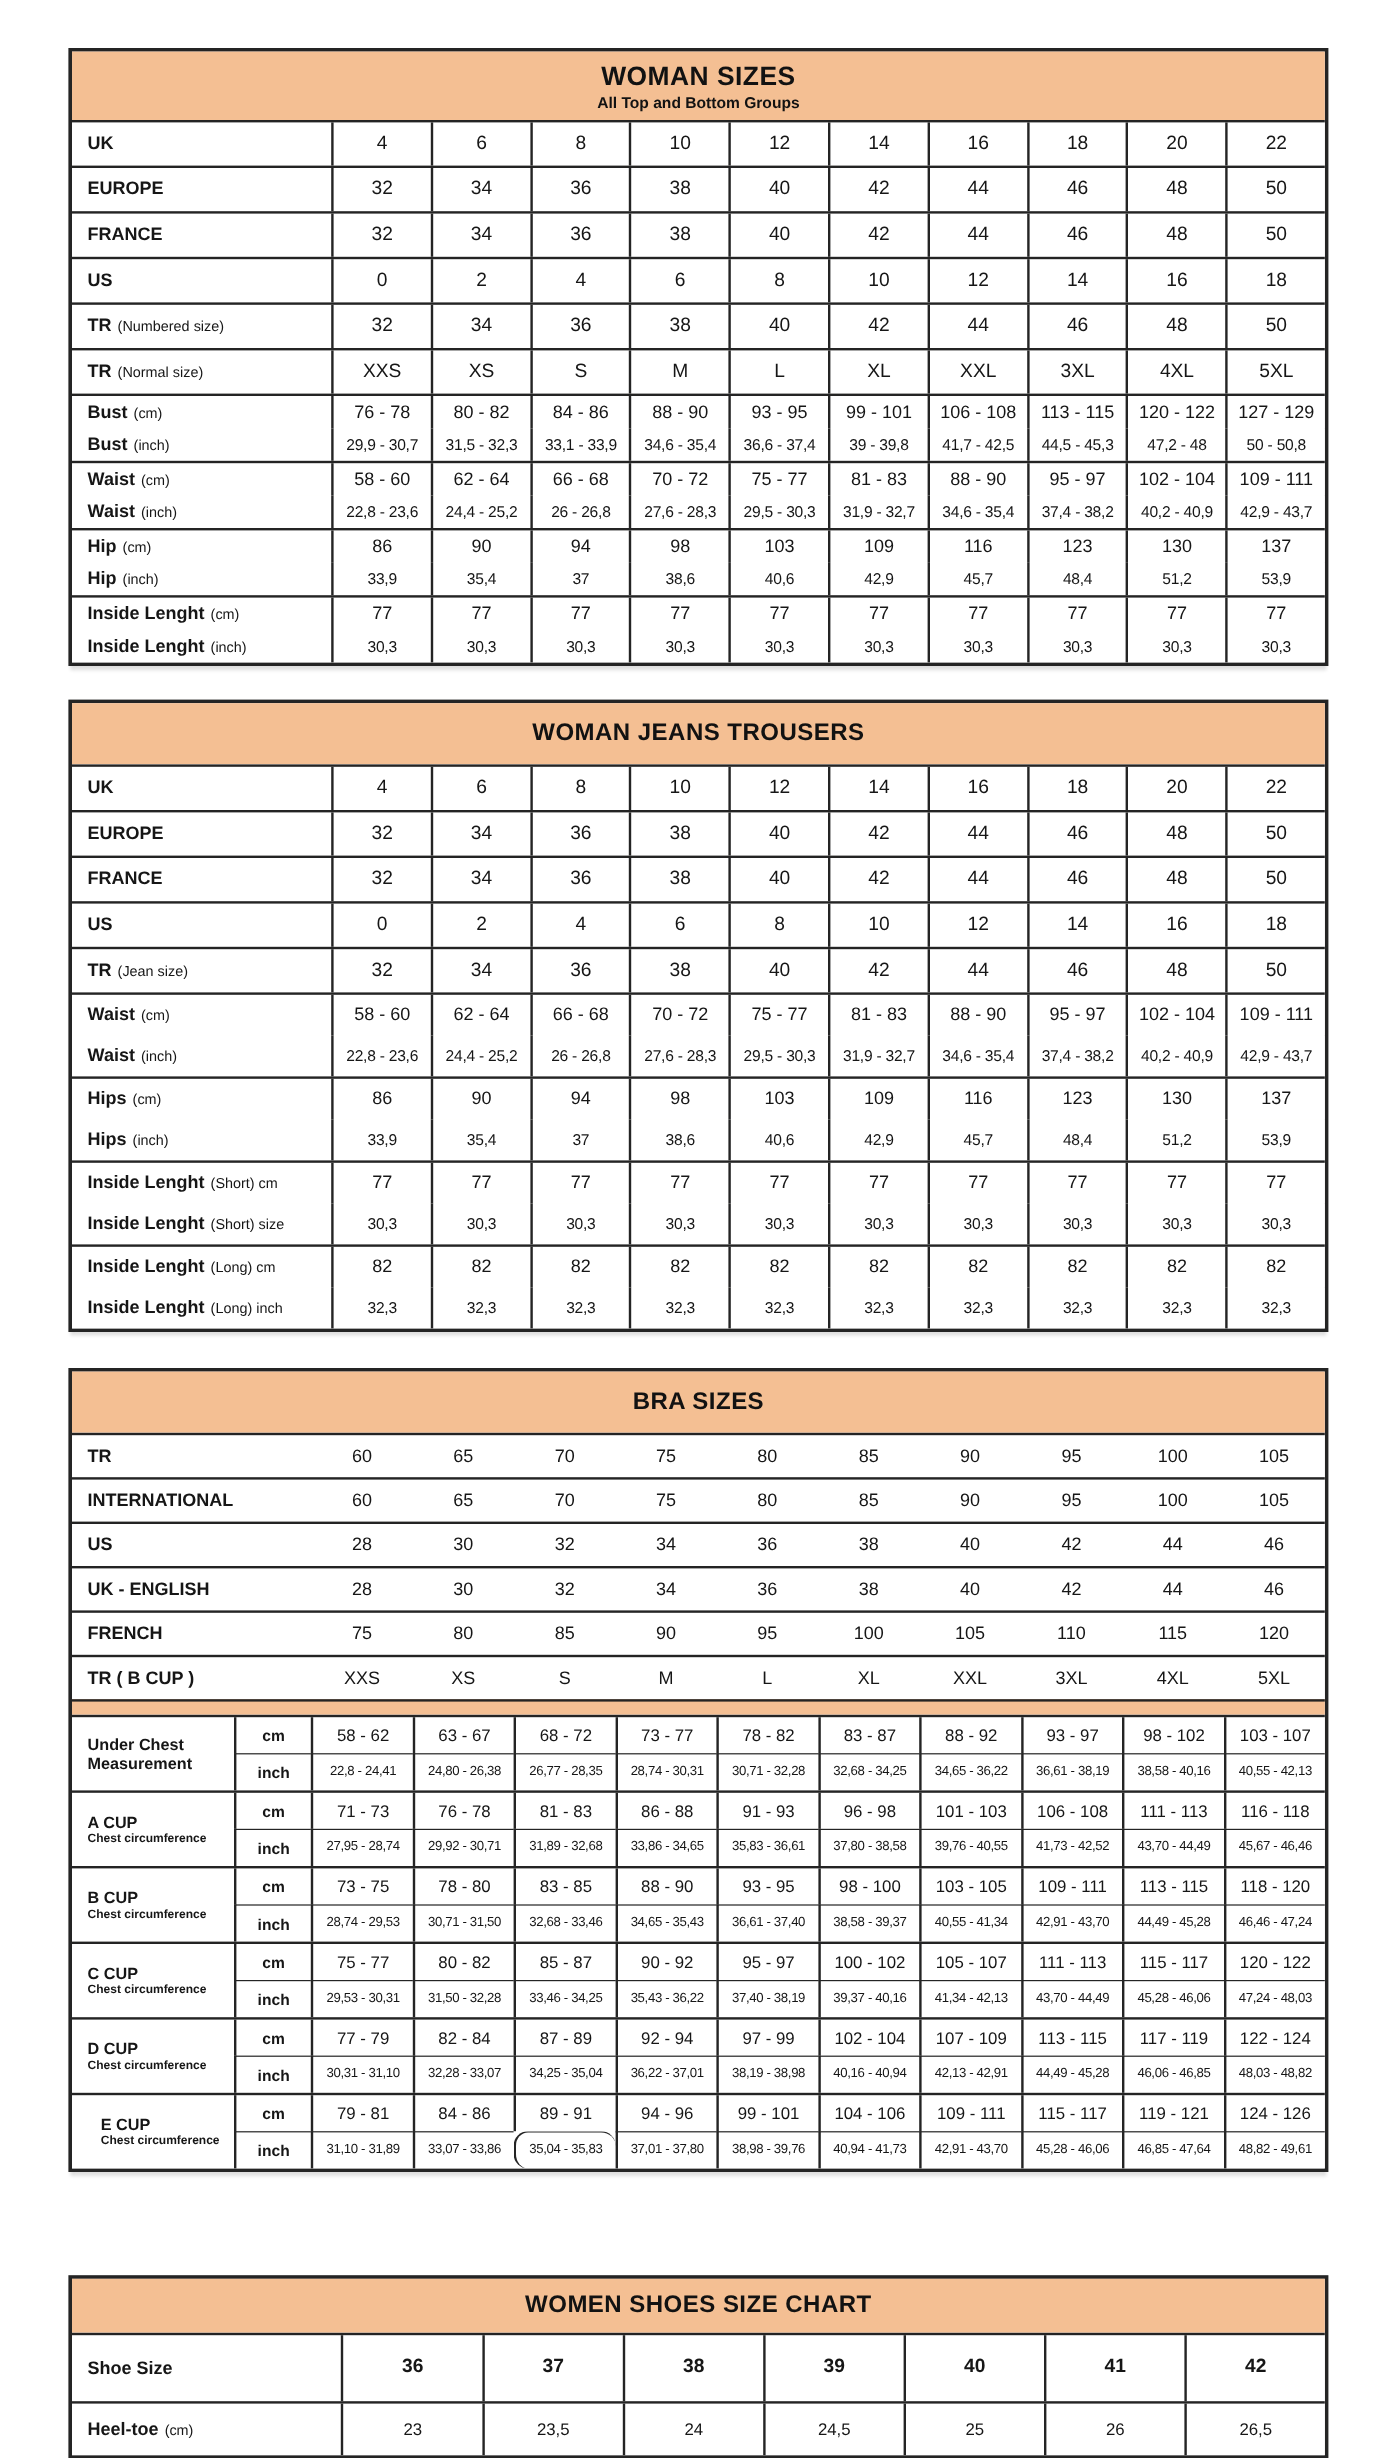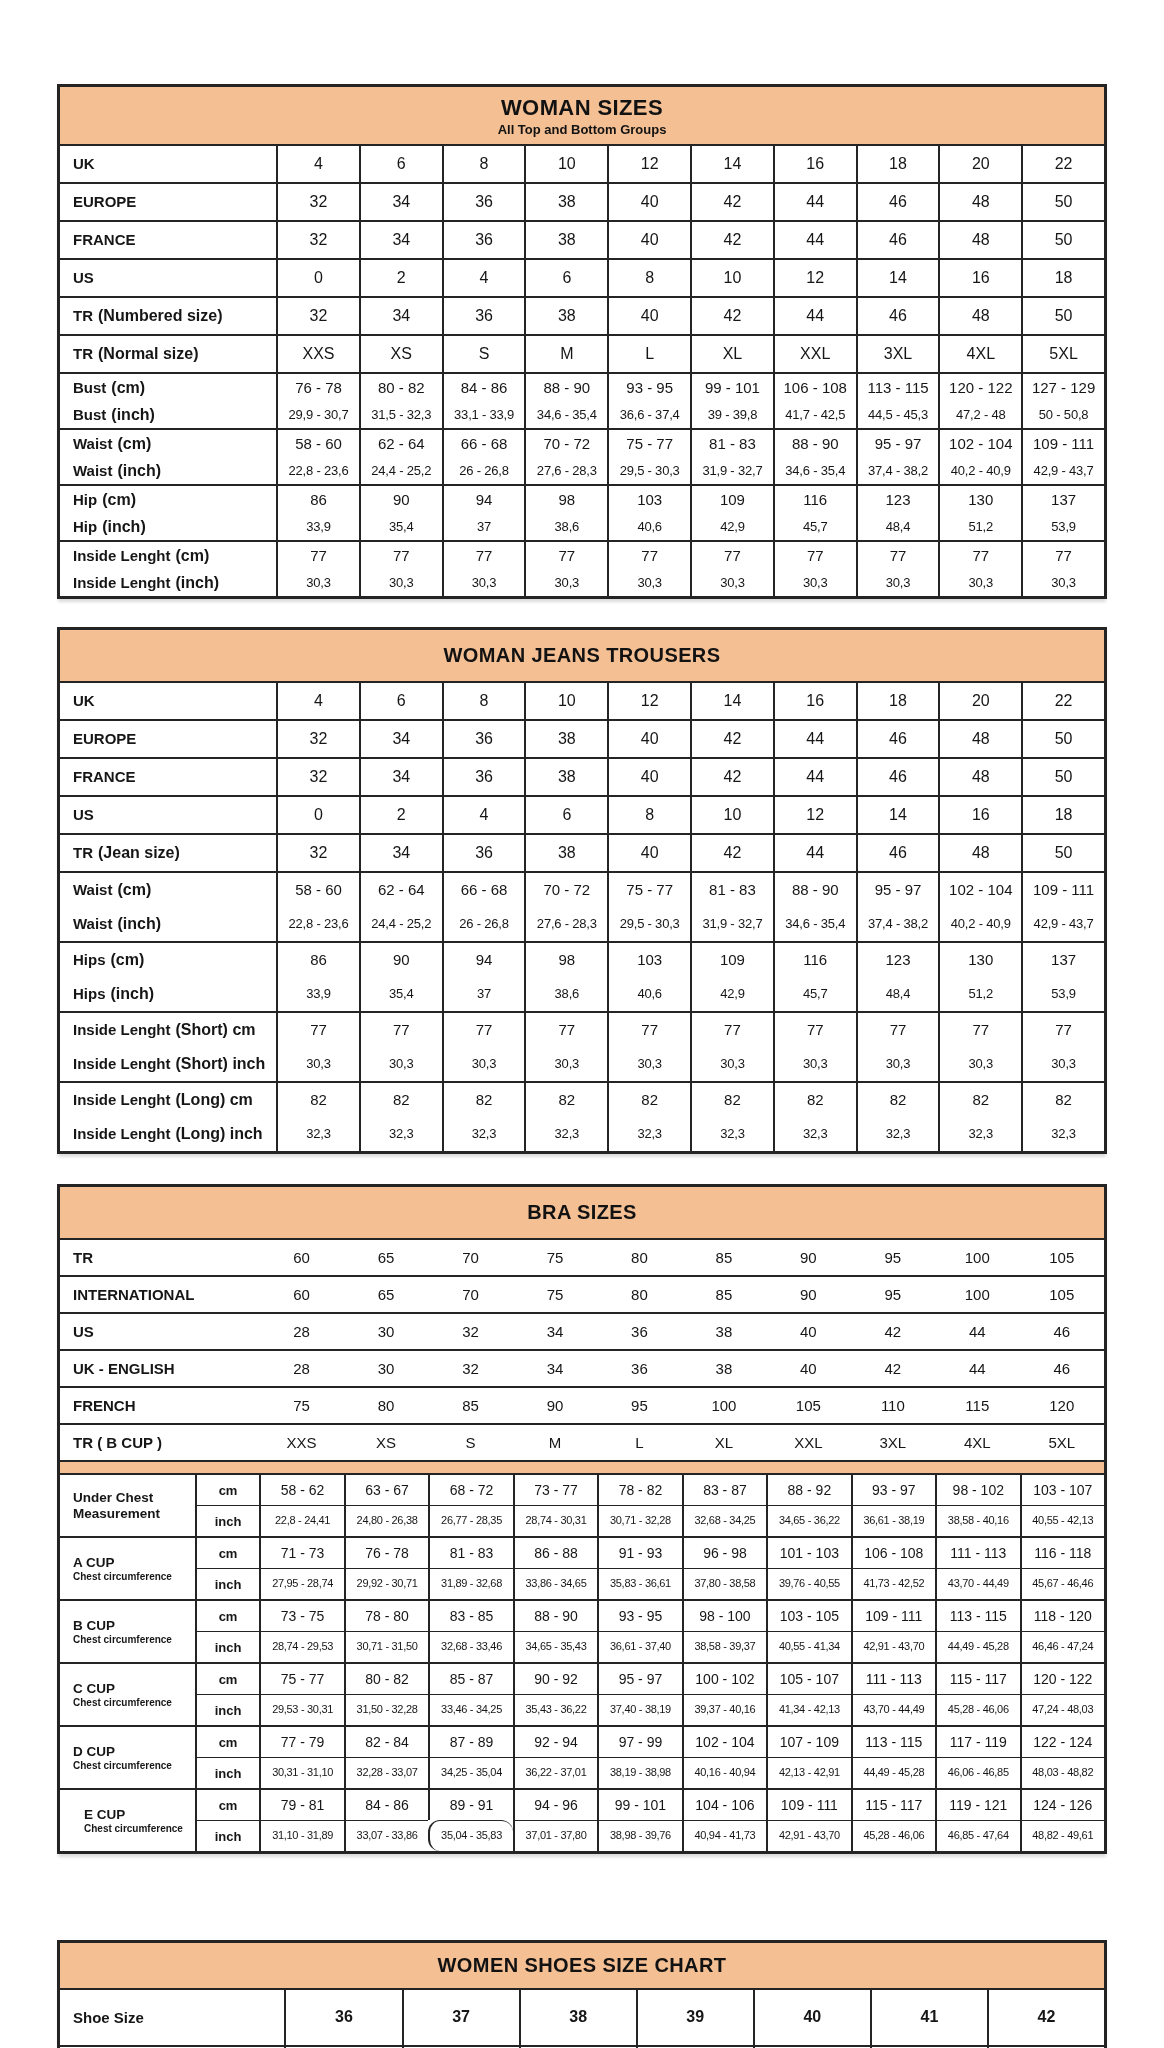--- a/index.html
+++ b/index.html
@@ -7,21 +7,21 @@
   body {
     width:1164px; min-height:2048px; background:#ffffff;
     font-family:"Liberation Sans", sans-serif; color:#161616;
   }
   .page { width:1164px; padding-bottom:40px; }
   .tbl {
     width:1050px; margin:0 auto; background:#fffefd;
     border:3px solid #242424;
     box-shadow:0 4px 3px -1px rgba(0,0,0,.14);
   }
-  .tbl1 { margin-top:84px; }
+  .tbl1 { margin-top:40px; }
   .tbl2 { margin-top:28px; }
   .tbl3 { margin-top:30px; }
   .tbl4 { margin-top:86px; }
 
   .thead { background:var(--accent,#f4bf93); text-align:center; padding:8px 0 7px; }
   .ttitle { font-size:22px; font-weight:bold; letter-spacing:.4px; color:#121212; }
   .tsub   { font-size:13px; font-weight:bold; margin-top:1px; color:#121212; }
   .tbl2 .thead, .tbl3 .thead { padding:14px 0; }
   .tbl4 .thead { padding:11px 0; }
   .tbl2 .ttitle, .tbl3 .ttitle, .tbl4 .ttitle { font-size:20px; }
@@ -36,21 +36,21 @@
   .cell.lbl {
     border-left:0; justify-content:flex-start; text-align:left;
     padding-left:13px; padding-right:4px; flex-wrap:wrap; column-gap:5px;
     align-content:center;
   }
   .open .cell { border-left:0; }
   .thin-top { border-top:1.5px solid #242424; }
   .band { height:13px; background:var(--accent,#f4bf93); border-top:2px solid #242424; }
 
   .lbl-main { font-weight:bold; font-size:15px; line-height:1.15; }
-  .lbl-note { font-weight:bold; font-size:16px; }
+  .lbl-note { font-weight:normal; font-size:12px; }
   .lbl-note.block { flex-basis:100%; font-weight:bold; font-size:10px; margin-top:1px; }
   .val  { font-size:16px; line-height:1.05; }
   .cmv  { font-size:15px; }
   .inchv{ font-size:13px; letter-spacing:-.2px; }
   .unit { font-weight:bold; font-size:13px; }
 
   
   .tbl1 .row, .tbl2 .row { grid-template-columns:20.7% repeat(10,1fr); }
   .tbl1 .r-single .cell { min-height:36px; }
   .tbl1 .r-pair   .cell { min-height:27px; }
@@ -464,21 +464,21 @@
           <div class="cell val cmv">77</div>
           <div class="cell val cmv">77</div>
           <div class="cell val cmv">77</div>
           <div class="cell val cmv">77</div>
           <div class="cell val cmv">77</div>
           <div class="cell val cmv">77</div>
         </div>
         <div class="row r-pair no-top">
           <div class="cell lbl">
             <div class="lbl-main">Inside Lenght</div>
-            <div class="lbl-note">(Short) inch</div>
+            <div class="lbl-note">(Short) size</div>
           </div>
           <div class="cell val inchv">30,3</div>
           <div class="cell val inchv">30,3</div>
           <div class="cell val inchv">30,3</div>
           <div class="cell val inchv">30,3</div>
           <div class="cell val inchv">30,3</div>
           <div class="cell val inchv">30,3</div>
           <div class="cell val inchv">30,3</div>
           <div class="cell val inchv">30,3</div>
           <div class="cell val inchv">30,3</div>

